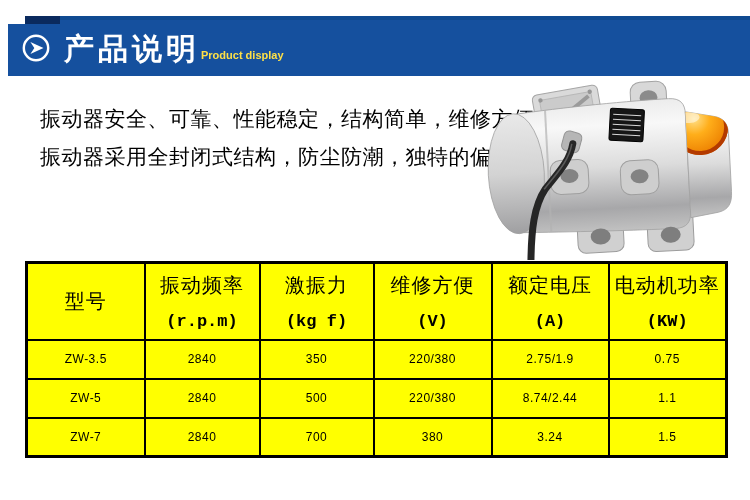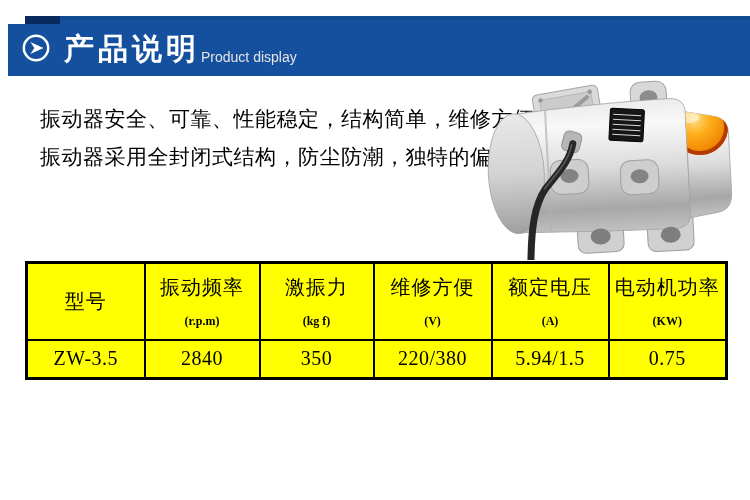--- a/index.html
+++ b/index.html
@@ -7,45 +7,45 @@
         font-family:"Liberation Sans",sans-serif;margin-top:16px;}
 
   
   .banner{position:absolute;left:8px;top:0;right:0;height:60px;background:#15509e;}
   .banner-topline{position:absolute;left:60px;right:0;top:0;height:4px;background:#104a91;}
   .banner-notch{position:absolute;left:8px;top:0;width:17px;height:8px;background:#ffffff;}
   .banner-tab{position:absolute;left:25px;top:0;width:35px;height:8px;background:#0a2a5e;}
   .banner-icon{position:absolute;left:13px;top:17px;width:30px;height:30px;}
   .banner-title{position:absolute;left:56px;top:13px;color:#ffffff;font-size:30px;
                 font-weight:bold;letter-spacing:4px;white-space:nowrap;}
-  .banner-sub{position:absolute;left:193px;top:33px;color:#e5e5e5;font-size:14px;
-              font-weight:normal;white-space:nowrap;}
+  .banner-sub{position:absolute;left:193px;top:33px;color:#fde047;font-size:11px;
+              font-weight:bold;white-space:nowrap;}
 
   
   .desc{position:absolute;left:40px;top:84px;color:#000000;font-size:21px;
         line-height:38px;letter-spacing:0.5px;}
   .desc div{white-space:nowrap;}
 
   
   .motor{position:absolute;left:486px;top:56px;width:260px;height:188px;}
 
   
   .spec-wrap{position:absolute;left:25px;top:245px;}
   table.spec{border-collapse:collapse;table-layout:fixed;width:700px;
              background:#ffff00;border:3px solid #000000;}
   .spec th,.spec td{border:2px solid #000000;text-align:center;vertical-align:middle;
                     padding:0;color:#000000;}
   .spec thead tr{height:77px;}
   .spec tbody tr{height:39px;}
   .h-label{font-size:20px;font-weight:normal;letter-spacing:1px;}
-  .h-unit{font-size:12px;margin-top:13px;
-          font-family:Liberation Serif, serif;}
+  .h-unit{font-size:17px;margin-top:13px;
+          font-family:Liberation Mono, monospace;}
   .h-unit:empty{display:none;margin:0;}
-  .spec td{font-family:Liberation Serif, serif;
-           font-size:20px;letter-spacing:0.5px;}
+  .spec td{font-family:Liberation Sans, sans-serif;
+           font-size:12px;letter-spacing:0.5px;}
 </style>
 </head>
 <body>
 
 <div class="page">
 
   <div class="banner">
     <span class="banner-icon">
       <svg viewBox="0 0 32 32" width="30" height="30">
         <circle cx="16" cy="16" r="13" fill="none" stroke="#ffffff" stroke-width="2.6"></circle>
@@ -181,20 +181,36 @@
             <div class="h-unit">(KW)</div>
           </th>
         </tr>
       </thead>
       <tbody>
         <tr>
           <td>ZW-3.5</td>
           <td>2840</td>
           <td>350</td>
           <td>220/380</td>
-          <td>5.94/1.5</td>
+          <td>2.75/1.9</td>
           <td>0.75</td>
+        </tr>
+        <tr>
+          <td>ZW-5</td>
+          <td>2840</td>
+          <td>500</td>
+          <td>220/380</td>
+          <td>8.74/2.44</td>
+          <td>1.1</td>
+        </tr>
+        <tr>
+          <td>ZW-7</td>
+          <td>2840</td>
+          <td>700</td>
+          <td>380</td>
+          <td>3.24</td>
+          <td>1.5</td>
         </tr>
       </tbody>
     </table>
   </div>
 
 </div>
 
 </body></html>

